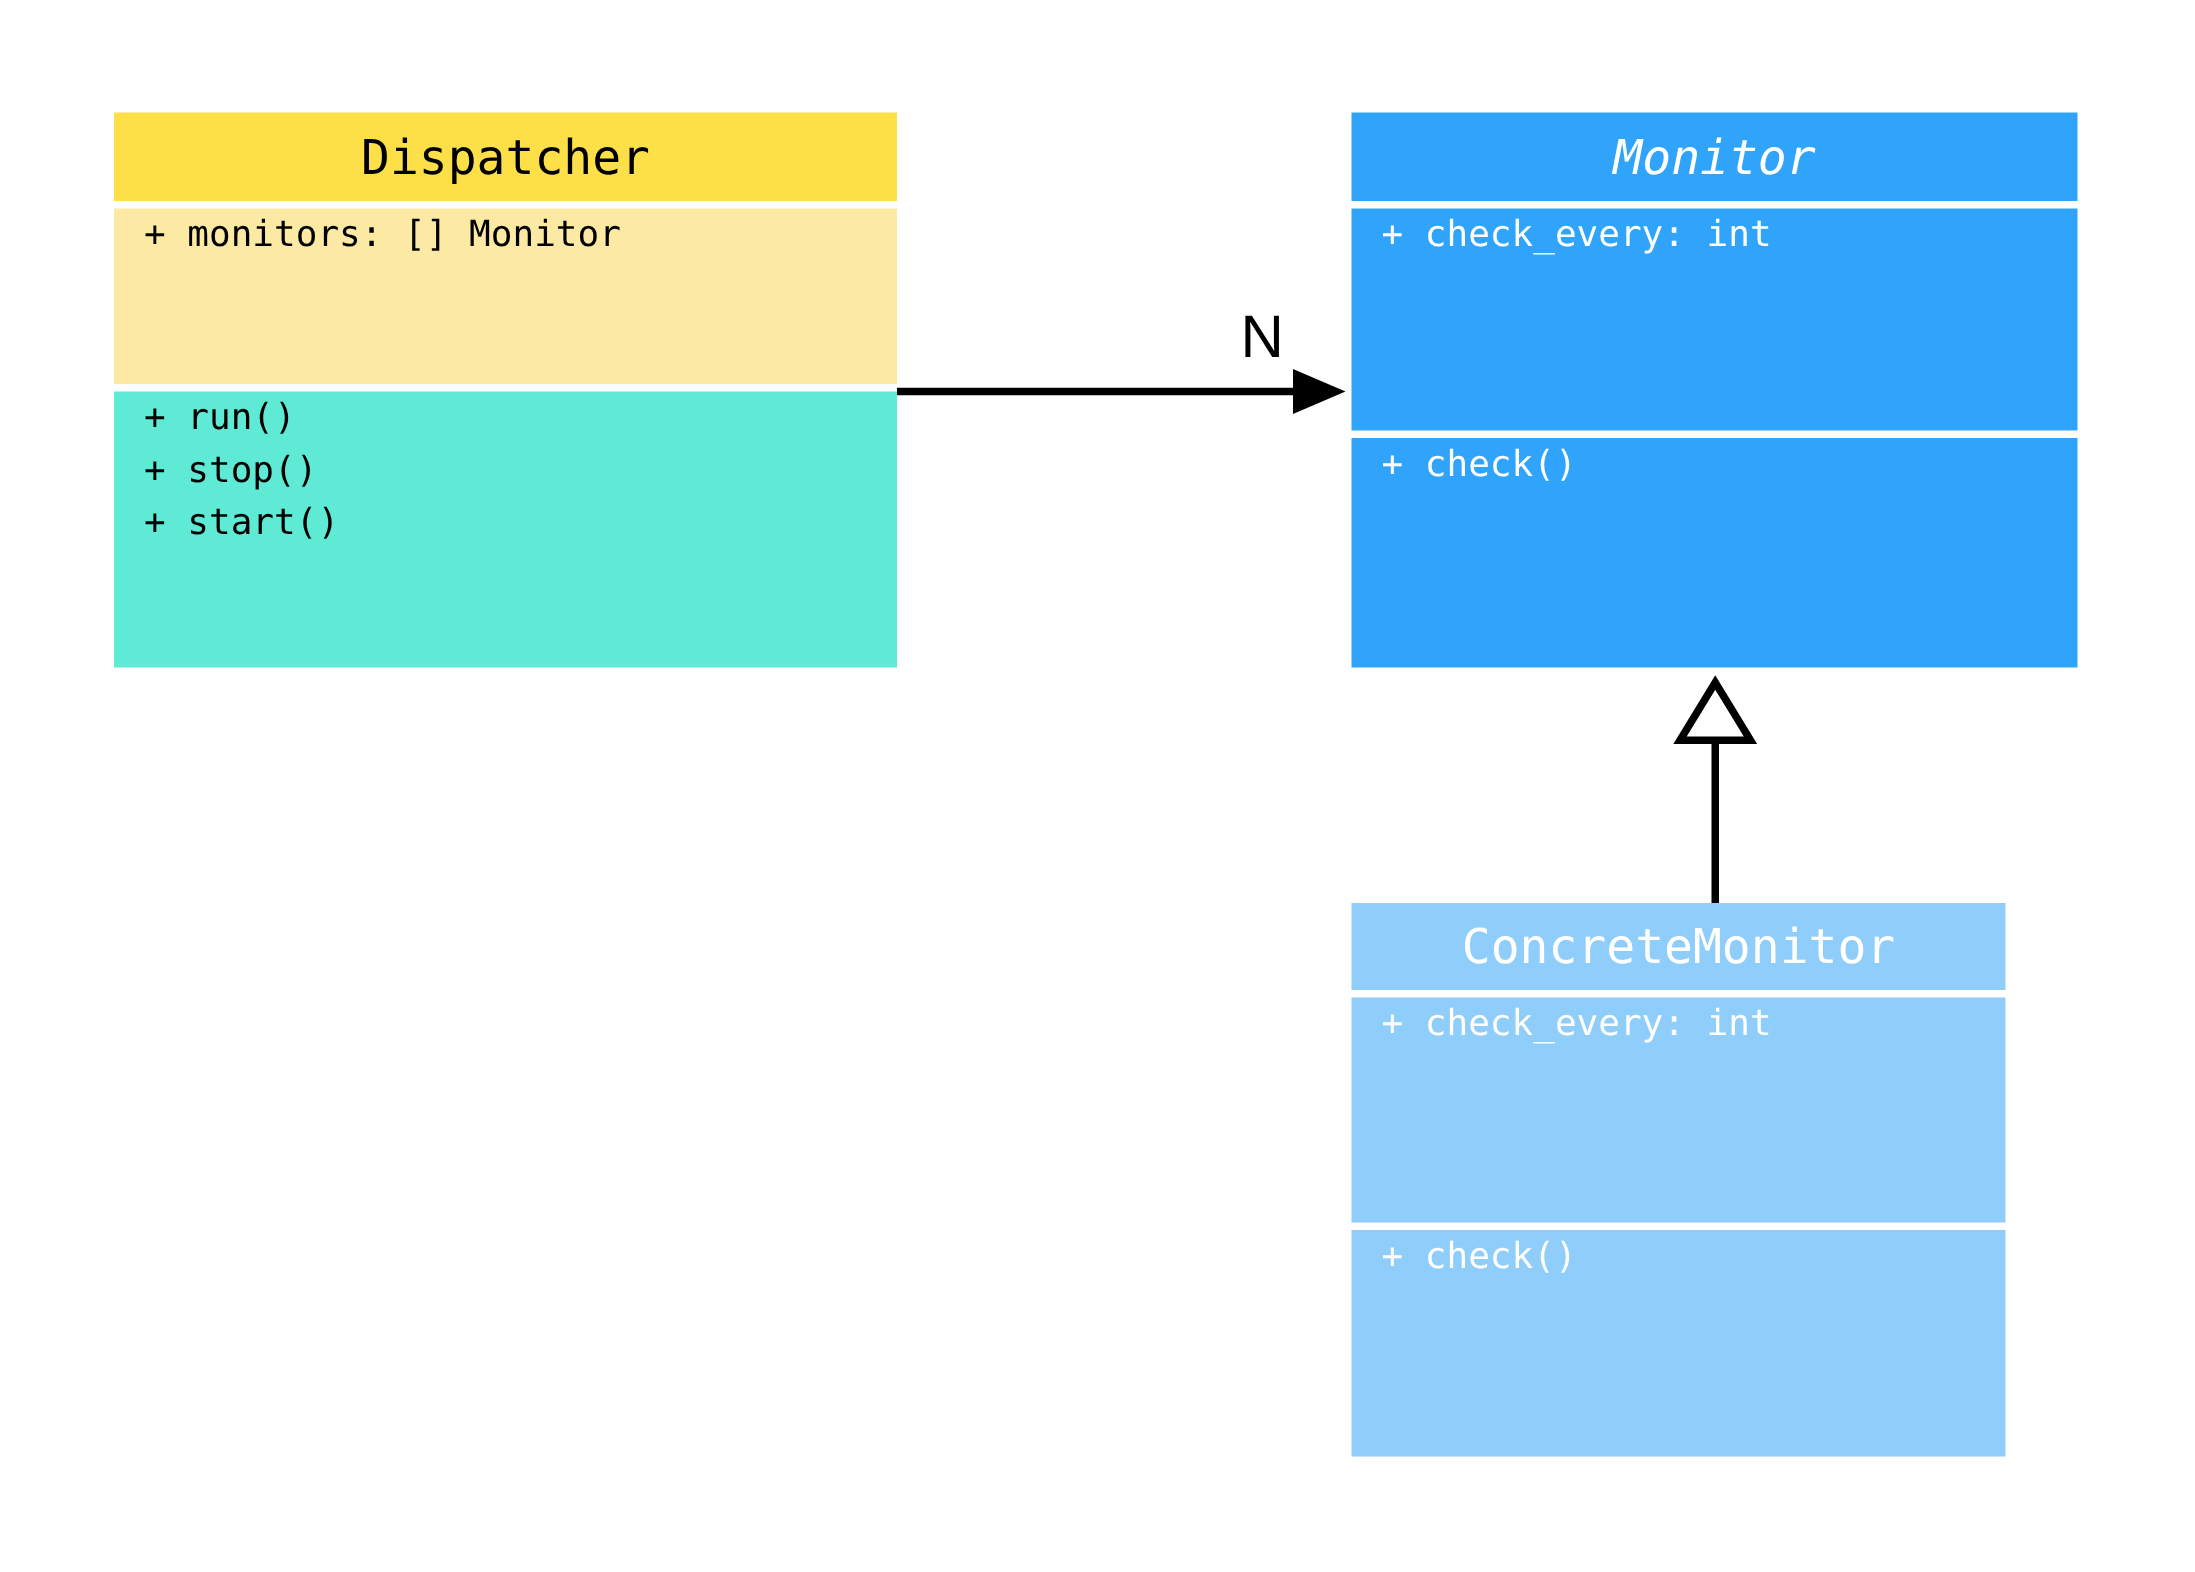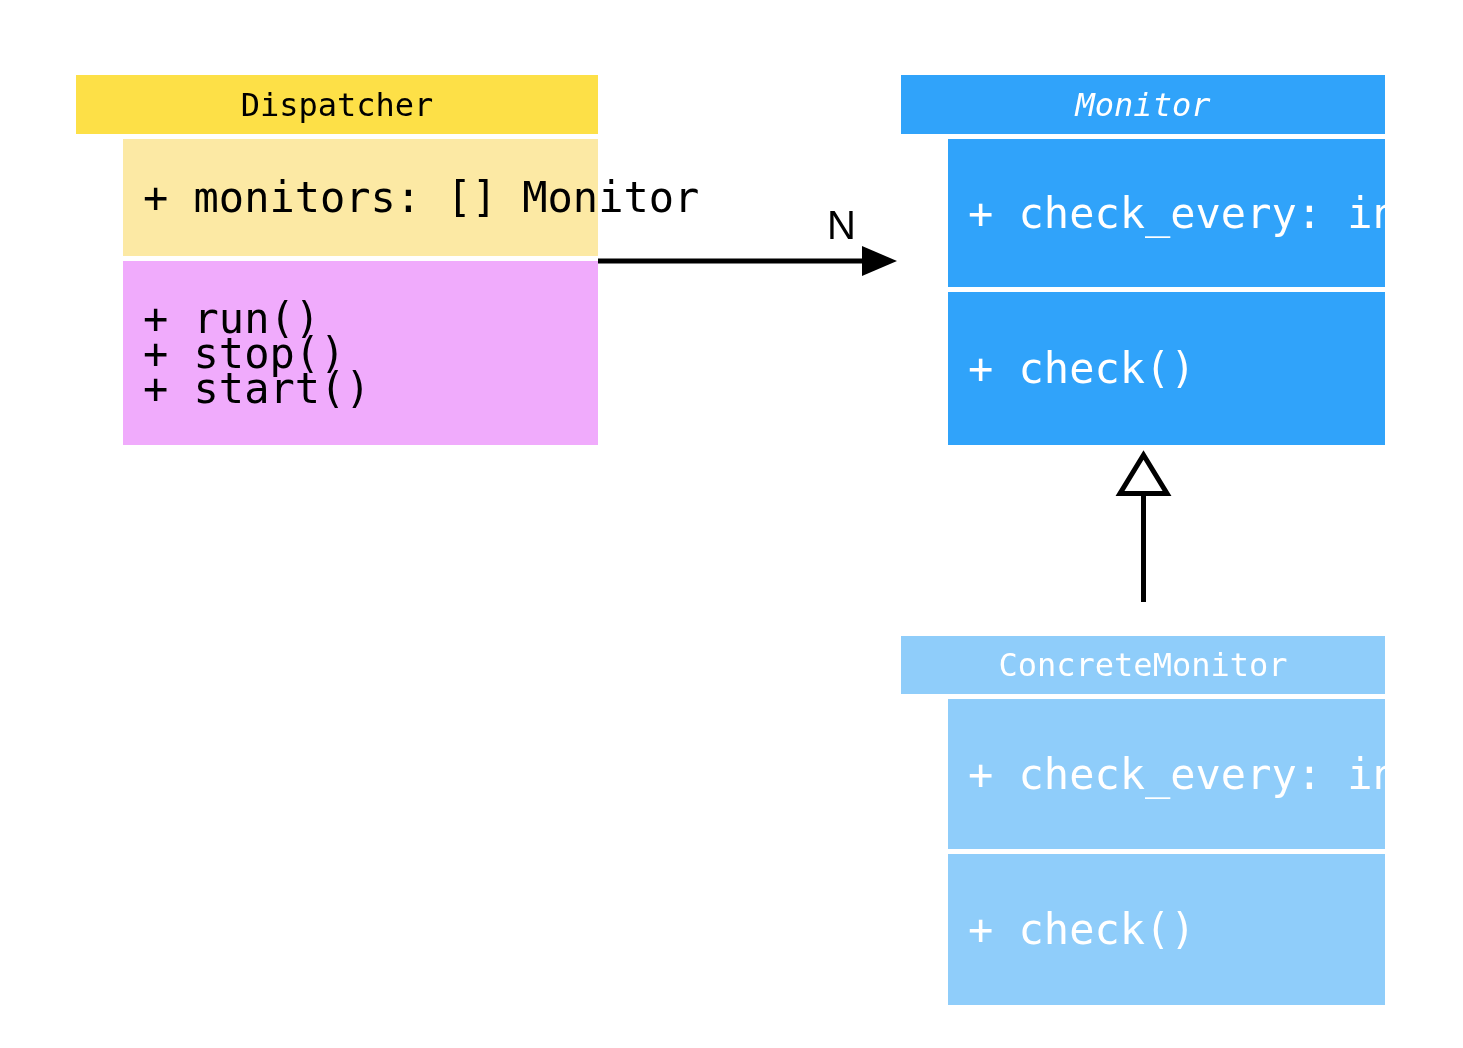--- a/index.html
+++ b/index.html
@@ -20,40 +20,38 @@
   }
   .uml-header {
     display: flex;
     align-items: center;
     justify-content: center;
     font-size: 32px;
   }
   .uml-section {
     display: flex;
     flex-direction: column;
-    justify-content: center;
     padding-left: 20px;
     box-sizing: border-box;
-    font-size: 42px;
+    font-size: 24px;
     line-height: 35px;
     white-space: pre;
-    margin-left: 47px;
   }
 
   #class-dispatcher { left: 76px; top: 75px; width: 522px; height: 370px; }
   #class-dispatcher .uml-header  { height: 59px; }
   #class-dispatcher .sec-attrs   { height: 117px; }
   #class-dispatcher .sec-methods { height: 184px; }
 
   #class-monitor { left: 901px; top: 75px; width: 484px; height: 458px; }
   #class-monitor .uml-header  { height: 59px; font-style: italic; }
   #class-monitor .sec-attrs   { height: 148px; }
   #class-monitor .sec-methods { height: 153px; }
 
-  #class-concretemonitor { left: 901px; top: 636px; width: 484px; height: 369px; }
+  #class-concretemonitor { left: 901px; top: 602px; width: 436px; height: 369px; }
   #class-concretemonitor .uml-header  { height: 58px; }
   #class-concretemonitor .sec-attrs   { height: 150px; }
   #class-concretemonitor .sec-methods { height: 151px; }
 
   .edge-layer {
     position: absolute; left: 0; top: 0;
     pointer-events: none;
   }
   .multiplicity {
     position: absolute;
@@ -80,21 +78,21 @@
     </g>
   </svg>
 
   <div class="multiplicity">N</div>
 
   <div class="uml-class" id="class-dispatcher">
     <div class="uml-header" style="background-color: #fde047; color: rgb(0, 0, 0);">Dispatcher</div>
     <div class="uml-section sec-attrs" style="background-color: rgb(252, 233, 164); color: rgb(0, 0, 0);">
       <div>+ monitors: [] Monitor</div>
     </div>
-    <div class="uml-section sec-methods" style="background-color: #f0abfc; color: rgb(0, 0, 0);">
+    <div class="uml-section sec-methods" style="background-color: #5eead4; color: rgb(0, 0, 0);">
       <div>+ run()</div>
       <div>+ stop()</div>
       <div>+ start()</div>
     </div>
   </div>
 
   <div class="uml-class" id="class-monitor">
     <div class="uml-header" style="background-color: rgb(48, 163, 250); color: rgb(255, 255, 255);">Monitor</div>
     <div class="uml-section sec-attrs" style="background-color: rgb(48, 163, 250); color: rgb(255, 255, 255);">
       <div>+ check_every: int</div>

